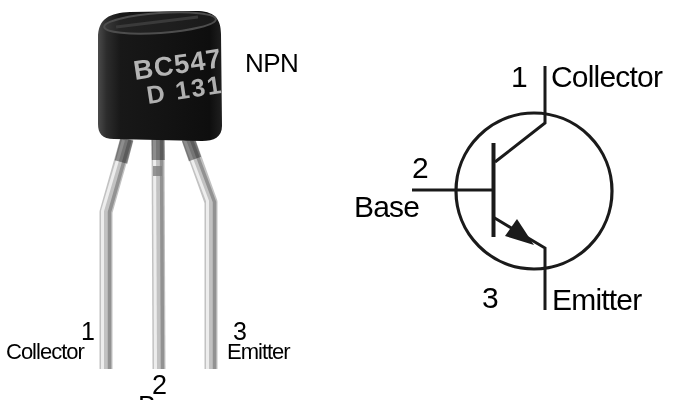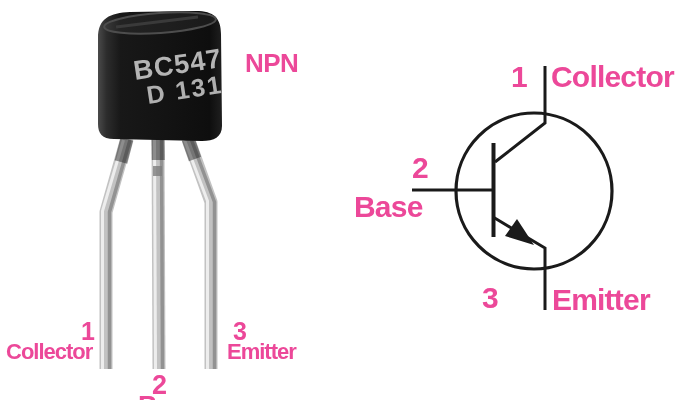--- a/index.html
+++ b/index.html
@@ -2,21 +2,21 @@
 <html><head>
 <meta charset="utf-8">
 <style>
   html,body { margin:0; padding:0; background:#fff; }
   .stage {
     position:relative; width:700px; height:400px; background:#ffffff;
     overflow:hidden; font-family:"Liberation Sans", sans-serif;
   }
   .gfx { position:absolute; left:0; top:0; }
   .lbl {
-    position:absolute; color:#ec4899; font-weight:700;
+    position:absolute; color:#000000; font-weight:400;
     line-height:1; white-space:nowrap; letter-spacing:-0.5px;
   }
   .lbl.sch { font-size:30px; letter-spacing:-0.8px; }
   .lbl.num-s { font-size:25px; }
   .lbl.word-s { font-size:22px; letter-spacing:-1px; }
 </style>
 </head>
 <body>
 
 <div class="stage">

